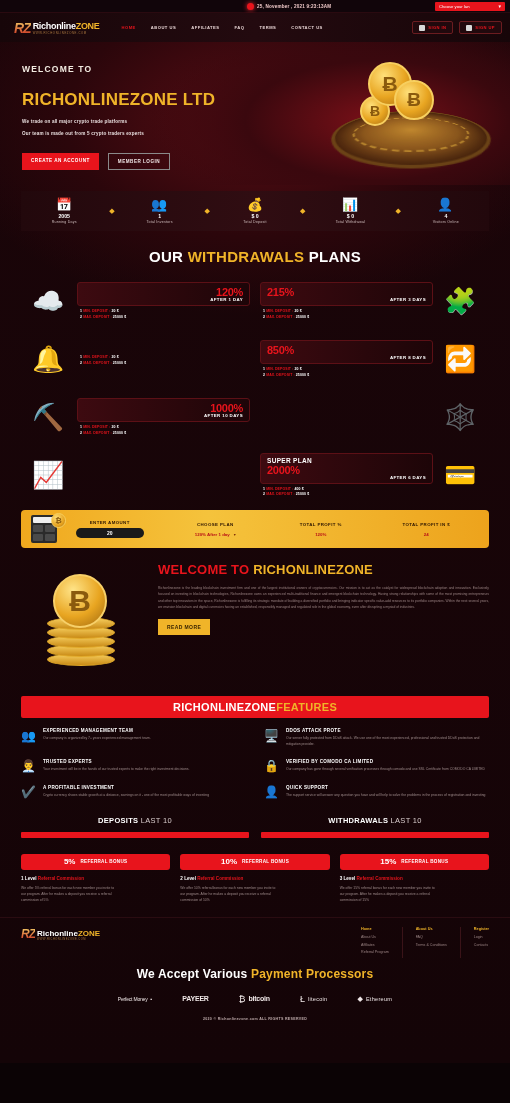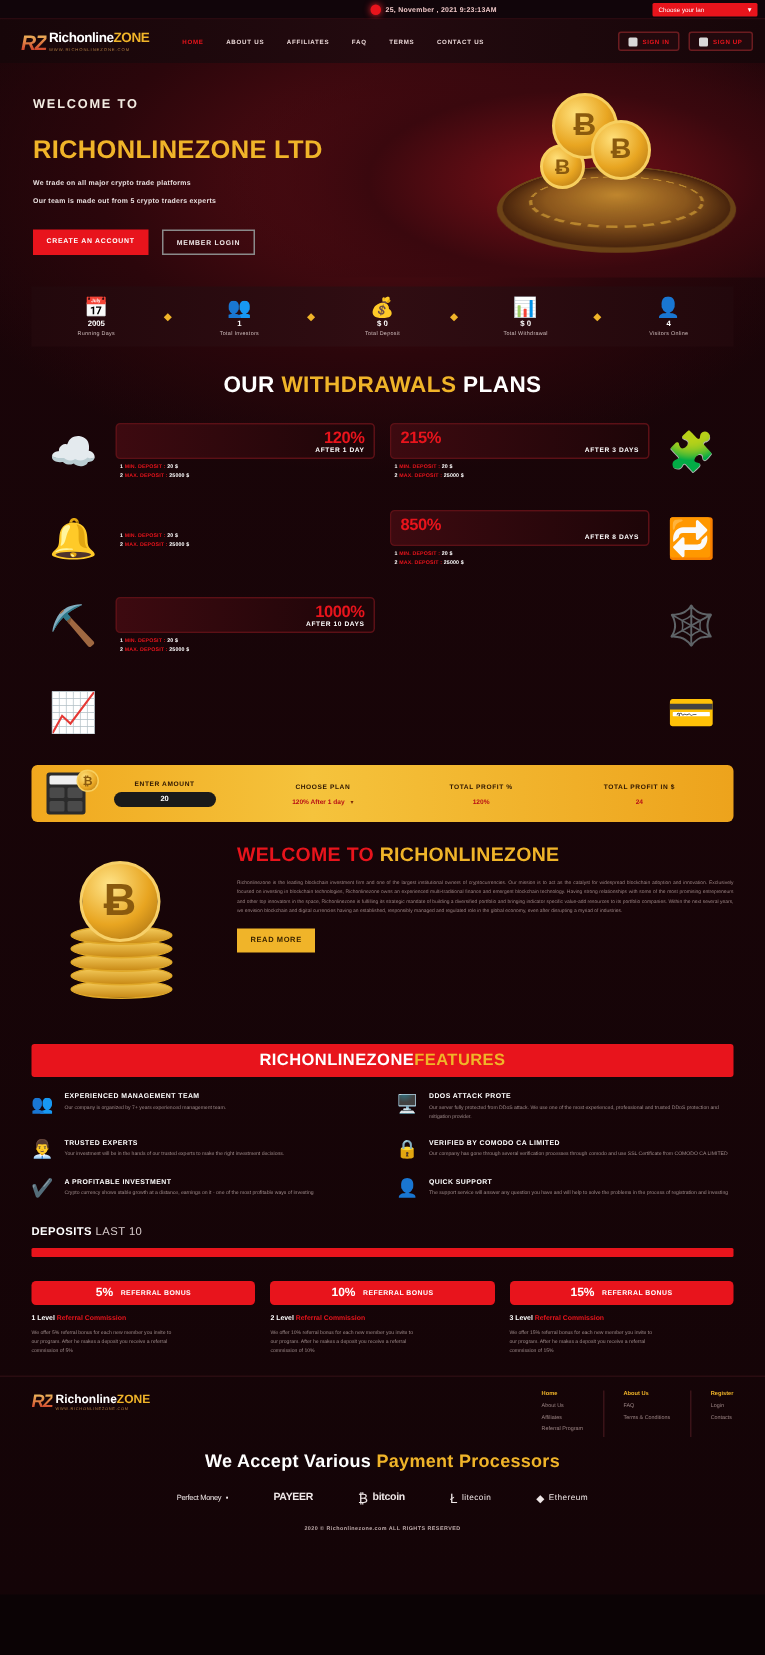--- a/index.html
+++ b/index.html
@@ -155,21 +155,21 @@
   .feats { padding:10px 21px 0; display:grid; grid-template-columns:1fr 1fr;
     gap:11px 18px; }
   .feat { display:flex; gap:7px; }
   .feat .fi { width:15px; height:15px; flex:0 0 15px; display:flex; align-items:center;
     justify-content:center; font-size:12px; }
   .feat h5 { font-size:4.6px; font-weight:bold; color:#fff; letter-spacing:.3px; }
   .feat p { font-size:3.4px; line-height:1.75; color:#9d8a8a; margin-top:3px; }
   
   .dw { display:flex; gap:12px; padding:16px 21px 0; }
   .dwcol { flex:1; }
-  .dwtitle { font-size:7.5px; font-weight:bold; letter-spacing:.3px; }
+  .dwtitle { text-align:center; font-size:7.5px; font-weight:bold; letter-spacing:.3px; }
   .dwtitle .w { color:#fff; }
   .dwtitle .g { color:#d8cccc; font-weight:normal; }
   .dwbar { margin-top:7px; height:6px; background:#e8141c; border-radius:1px; }
   
   .refs { display:flex; gap:10px; padding:16px 21px 0; }
   .refcol { flex:1; }
   .refbadge { height:16px; background:#e8141c; border-radius:3px; display:flex;
     align-items:center; justify-content:center; gap:5px; }
   .refbadge .p { font-size:8px; font-weight:bold; color:#fff; }
   .refbadge .t { font-size:4.6px; font-weight:bold; color:#fff; letter-spacing:.3px; }
@@ -377,20 +377,31 @@
         <div class="pimg">🕸️</div>
       </div>
     </div>
 
     <div class="prow">
       <div class="pcard">
         <div class="pimg">📈</div>
       </div>
       <div class="pcard rev">
         <div class="pimg">💳</div>
+        <div class="pbody">
+          <div class="pbar">
+            <div class="pname">SUPER PLAN</div>
+            <div class="pct">2000%</div>
+            <div class="pafter">AFTER 6 DAYS</div>
+          </div>
+          <div class="plist">
+            <div class="pli"><span class="n">1 </span><span class="k">MIN. DEPOSIT :</span> <span class="v">400 $</span></div>
+            <div class="pli"><span class="n">2 </span><span class="k">MAX. DEPOSIT :</span> <span class="v">25000 $</span></div>
+          </div>
+        </div>
       </div>
     </div>
   </div>
 
   <div class="calc">
     <div class="calcico">
       <div class="scr"></div>
       <div class="keys">
           <i></i>
           <i></i>
@@ -485,20 +496,24 @@
       <p>The support service will answer any question you have and will help to solve the problems in the process of registration and investing</p>
         </div>
     </div>
   </div>
 
   <div class="dw">
     <div class="dwcol">
       <div class="dwtitle"><span class="w">DEPOSITS </span><span class="g">LAST 10</span></div>
       <div class="dwbar"></div>
     </div>
+    <div class="dwcol">
+      <div class="dwtitle"><span class="w">WITHDRAWALS </span><span class="g">LAST 10</span></div>
+      <div class="dwbar"></div>
+    </div>
   </div>
 
   <div class="refs">
     <div class="refcol">
       <div class="refbadge">
         <span class="p">5%</span>
         <span class="t">REFERRAL BONUS</span>
       </div>
       <div class="reflvl"><span class="a">1 Level</span> <span class="b">Referral Commission</span></div>
       <div class="reftxt">We offer 5% referral bonus for each new member you invite to our program. After he makes a deposit you receive a referral commission of 5%</div>

